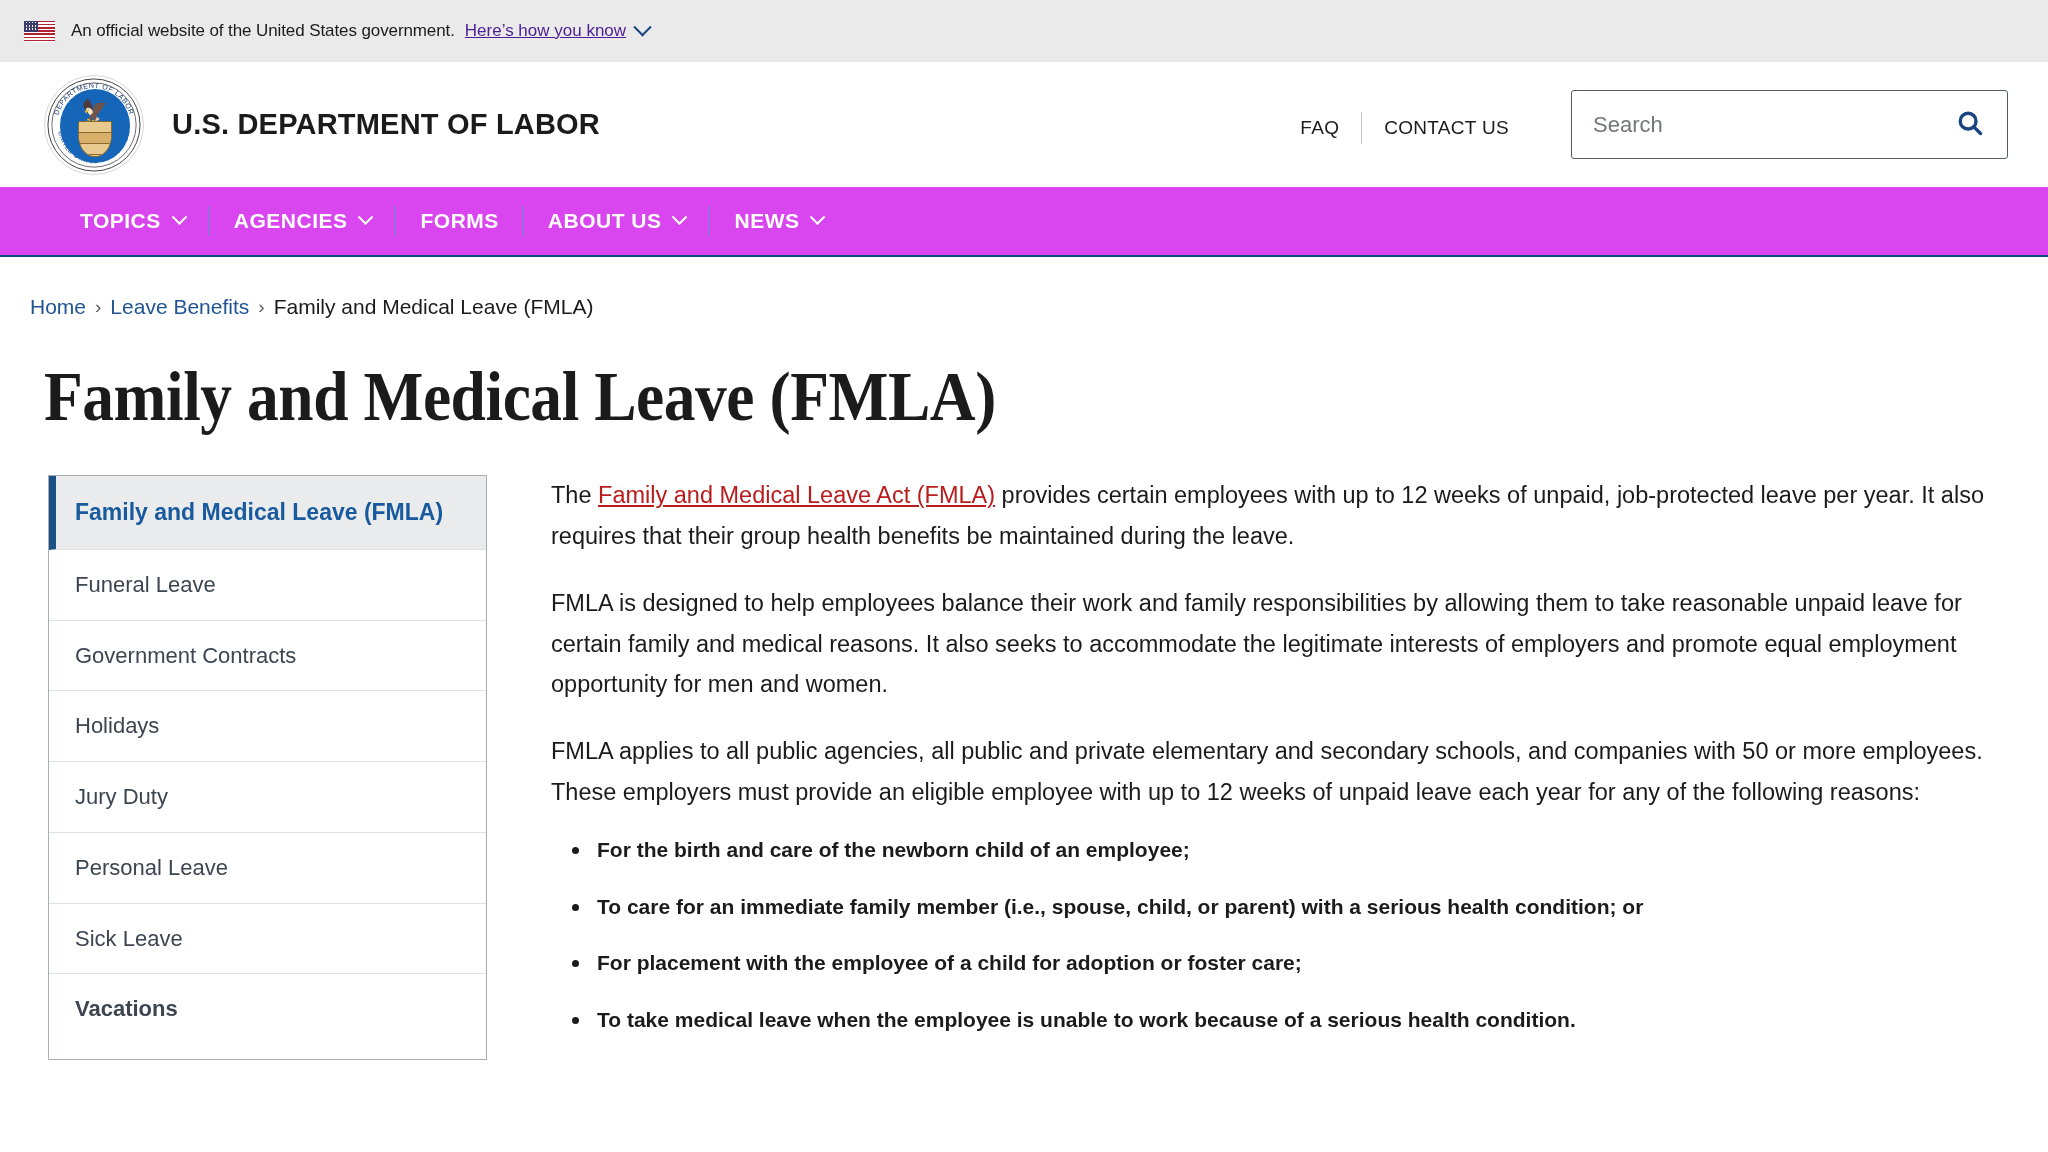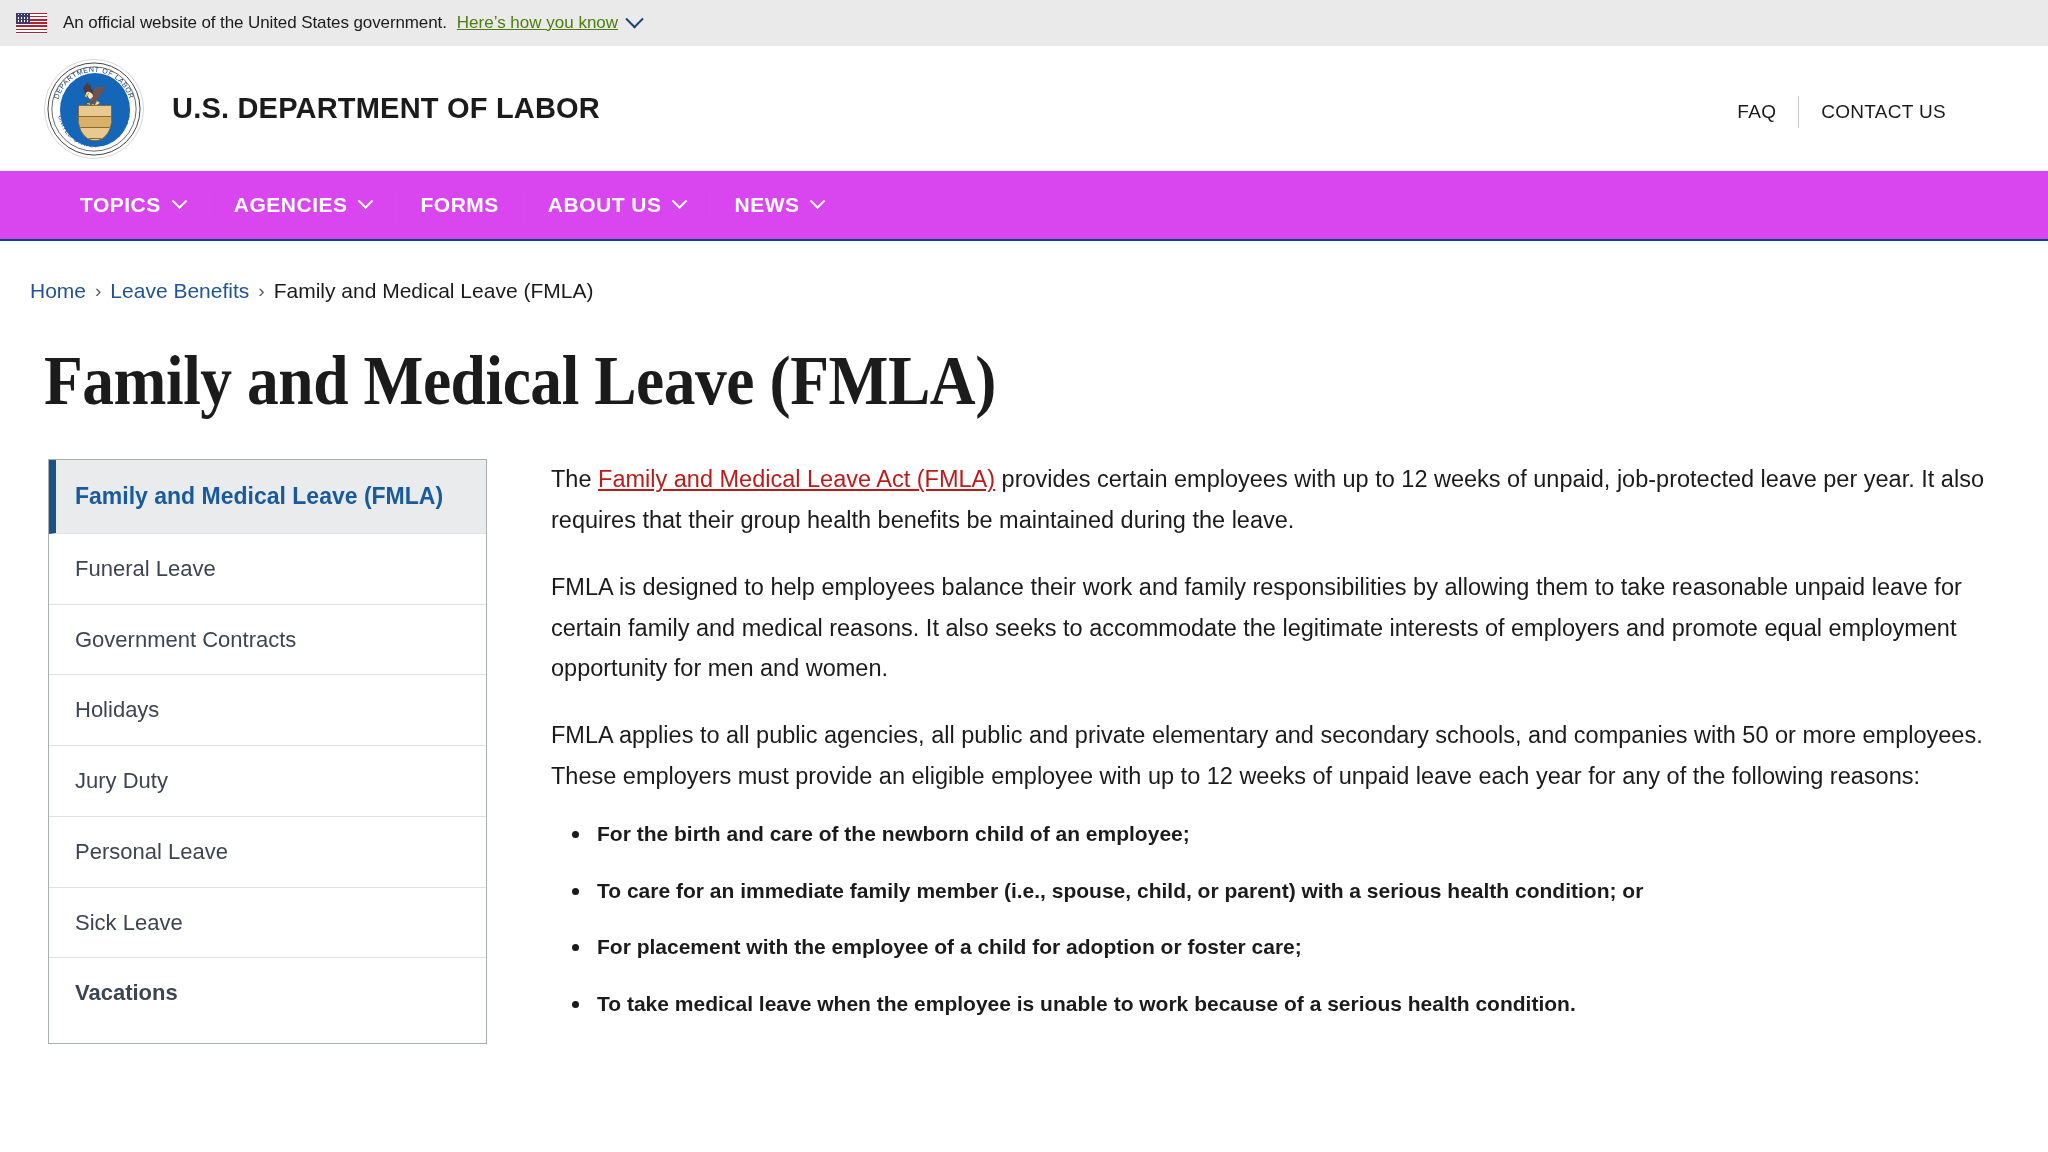--- a/index.html
+++ b/index.html
@@ -8,25 +8,25 @@
     width: 2048px;
     height: 1152px;
     overflow: hidden;
     background: #ffffff;
     font-family: "Liberation Sans", sans-serif;
     -webkit-font-smoothing: antialiased;
   }
 
   
   .usa-banner {
-    height: 46px;
+    height: 62px;
     background: #eaeaea;
     display: flex;
     align-items: center;
-    padding-left: 16px;
+    padding-left: 24px;
     font-size: 17px;
     color: #1b1b1b;
   }
   .flag-icon {
     width: 31px;
     height: 21px;
     margin-right: 16px;
     position: relative;
     flex: 0 0 auto;
     background: #ffffff;
@@ -44,21 +44,21 @@
     height: 11.3px;
     background: #3c3b6e;
   }
   .flag-icon .canton .star {
     position: absolute;
     width: 1.6px; height: 1.6px;
     background: #ffffff;
   }
   .banner-text { margin-right: 10px; letter-spacing: -0.1px;}
   .banner-link {
-    color: #4d7c0f;
+    color: #4c1d95;
     text-decoration: underline;
     font-size: 17px;
     cursor: pointer;
   }
   .banner-chevron {
     display: inline-block;
     margin-left: 10px;
     width: 13px; height: 13px;
     border-right: 2.2px solid #1a4480;
     border-bottom: 2.2px solid #1a4480;
@@ -368,20 +368,31 @@
     </span>
     <span class="brand-name">U.S. DEPARTMENT OF LABOR</span>
   </div>
 
   <div class="masthead-right">
     <div class="util-links">
       <span class="util-link">FAQ</span>
       <span class="util-sep"></span>
       <span class="util-link">CONTACT US</span>
     </div>
+    <div class="search-wrap">
+      <input class="search-input" type="text" placeholder="Search" style="">
+      <button class="search-btn">
+        <span>
+          <svg width="30" height="30" viewBox="0 0 24 24" fill="none" stroke="#1a4480" stroke-width="2.7" stroke-linecap="round">
+            <circle cx="10.5" cy="10.5" r="6.3"></circle>
+            <line x1="15.3" y1="15.3" x2="20.4" y2="20.4"></line>
+          </svg>
+        </span>
+      </button>
+    </div>
   </div>
 </div>
 
 <nav class="primary-nav">
   <div class="nav-list">
     <span class="nav-item">
       <span>TOPICS</span>
       <span class="nav-caret"></span>
     </span>
     <span class="nav-sep"></span>

